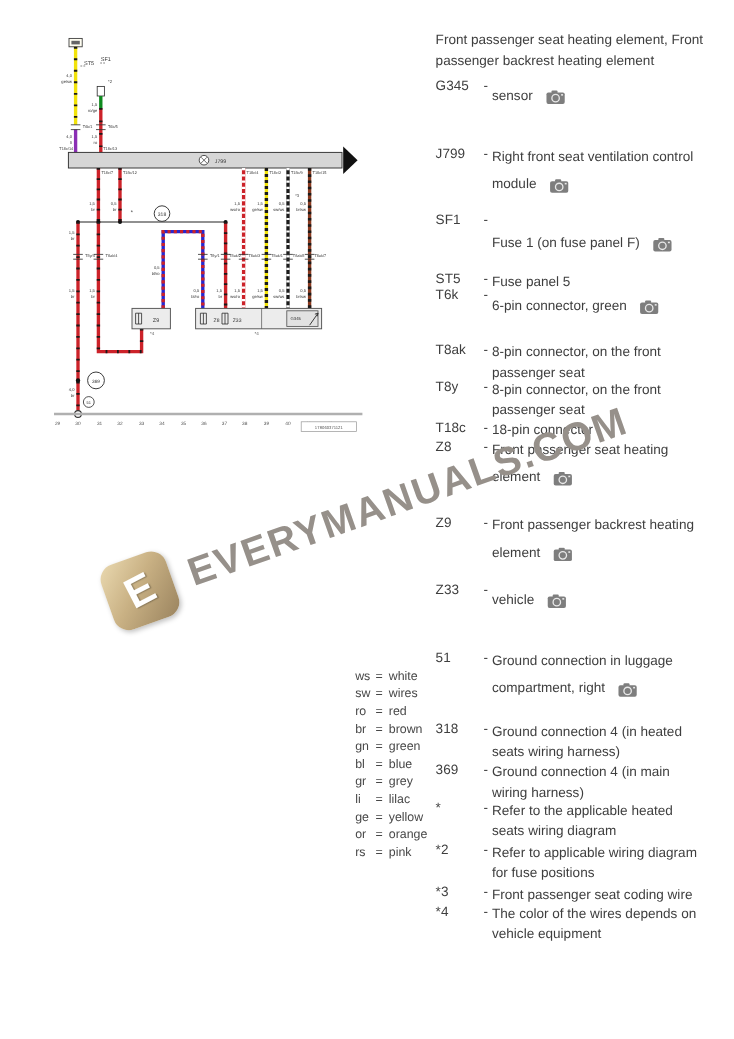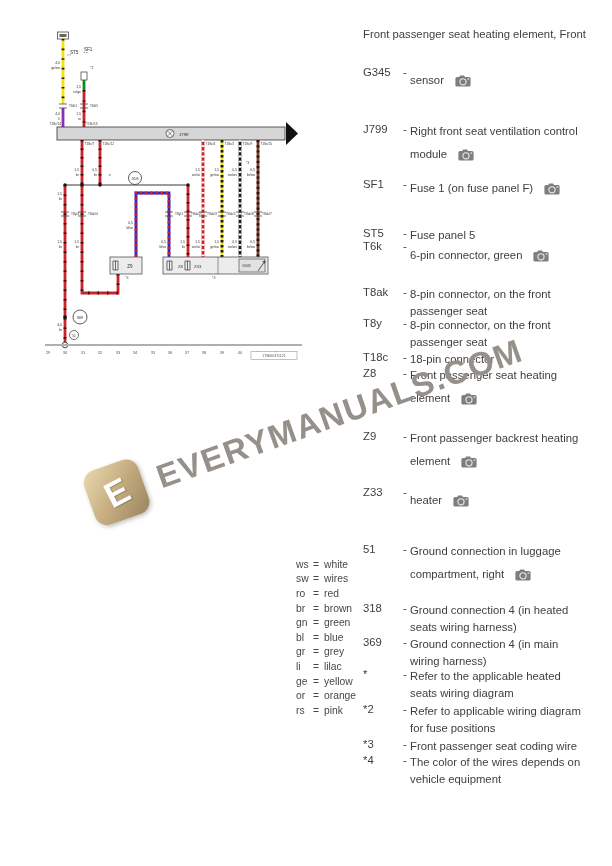--- a/index.html
+++ b/index.html
@@ -5,21 +5,21 @@
   html,body{margin:0;padding:0}
   body{width:612px;height:866px;background:#fff;position:relative;overflow:hidden;
        font-family:"Liberation Sans",sans-serif;color:#3e3e3e}
   .panel-title{position:absolute;left:363px;top:26px;font-size:11.3px;line-height:17px;color:#3e3e3e}
   .entry{position:absolute;left:363px;width:246px;font-size:11.3px;color:#3e3e3e}
   .term{position:absolute;left:0;top:0}
   .dash{position:absolute;left:40px;top:0}
   .lines{margin-left:47px}
   .l{line-height:17px;white-space:nowrap;display:flex;align-items:center}
   .camline{margin-top:6px}
-  .off{margin-top:2px}
+  .off{margin-top:17px}
   .off7{margin-top:7px}
   .camicon{margin-left:11px;display:inline-flex}
   .clegend{position:absolute;left:296px;top:557px;font-size:10.3px;color:#474747}
   .crow{height:14.6px;display:flex;align-items:center}
   .ccode{width:17px}
   .ceq{width:11px}
   .wm{position:absolute;left:88px;top:464px;display:flex;align-items:center;gap:15px;
       transform:rotate(-19.5deg);transform-origin:28px 28px;z-index:9;pointer-events:none}
   .wm-logo{width:57px;height:57px;border-radius:13px;flex:0 0 auto;
       background:linear-gradient(135deg,#ead9b0,#c9b184 45%,#9a835e);
@@ -216,20 +216,21 @@
     <text x="22" y="308">4,0</text>
       <text x="22" y="313">br</text>
     <text x="145" y="225">1,5</text>
       <text x="145" y="230">br</text>
     <text x="206" y="146" text-anchor="start">*3</text>
   </g>
 </svg>
 
 <div class="panel-title">
   <div>Front passenger seat heating element, Front</div>
+  <div>passenger backrest heating element</div>
 </div>
 
 <div class="entry" style="top:66px">
   <span class="term">G345</span>
   <span class="dash">-</span>
   <div class="lines">
   <div class="l camline">
         <span>sensor</span>
         <span class="camicon">
           <svg width="16" height="12" viewBox="0 0 16 12">
@@ -386,21 +387,21 @@
         </span>
       </div>
     </div>
 </div>
 
 <div class="entry" style="top:486px">
   <span class="term">Z33</span>
   <span class="dash">-</span>
   <div class="lines">
   <div class="l camline">
-        <span>heater</span>
+        <span>vehicle</span>
         <span class="camicon">
           <svg width="16" height="12" viewBox="0 0 16 12">
             <rect x=".4" y="2" width="15.2" height="9.6" rx="1.6" fill="#7e7e7e"></rect>
             <rect x="4.6" y=".4" width="5" height="3" rx=".8" fill="#7e7e7e"></rect>
             <circle cx="8" cy="6.8" r="3.1" fill="none" stroke="#e9e9e9" stroke-width="1.1"></circle>
             <rect x="12.6" y="3.4" width="1.6" height="1.3" fill="#e9e9e9"></rect>
           </svg>
         </span>
       </div>
     </div>

